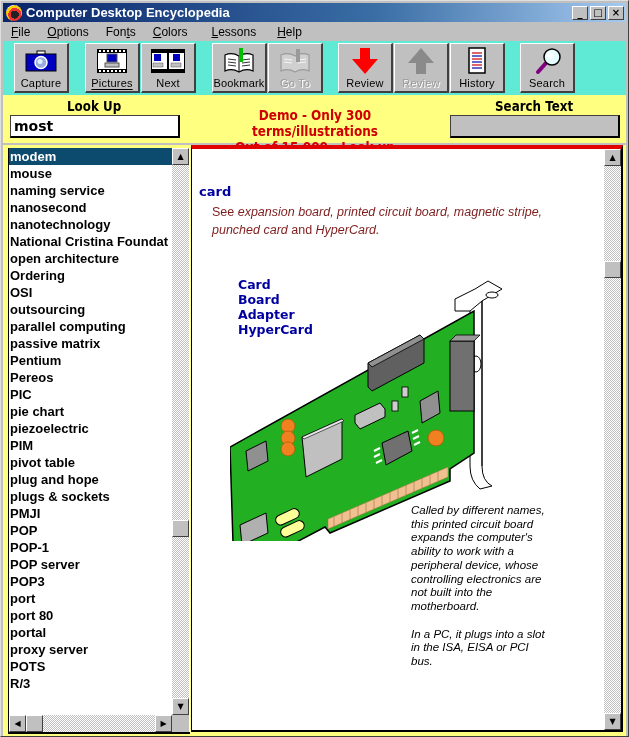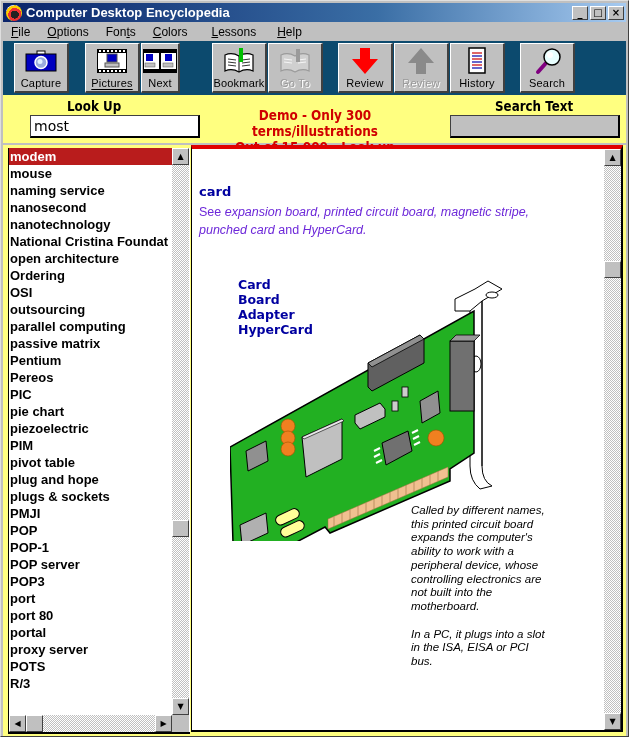--- a/index.html
+++ b/index.html
@@ -18,63 +18,63 @@
   .win-btns { display: flex; margin-right: 2px; }
   .win-btn { width: 16px; height: 14px; background: #c0c0c0; margin-left: 2px;
     border-top: 1px solid #fff; border-left: 1px solid #fff; border-right: 1px solid #404040; border-bottom: 1px solid #404040;
     color: #000; font-size: 10px; font-weight: bold; line-height: 11px; text-align: center; font-family: "DejaVu Sans", sans-serif; }
   .win-btns .win-btn:first-child { margin-left: 0; }
 
   .menubar { position: absolute; left: 2px; top: 22px; height: 18px; display: flex; align-items: center; font-size: 12px; }
   .menu-item { padding: 0 9px 0 8px; color: #000; }
   .menu-item u { text-decoration: underline; }
 
-  .toolbar { position: absolute; left: 2px; top: 40px; width: 623px; height: 54px; background: #0c4a6e; }
+  .toolbar { position: absolute; left: 2px; top: 40px; width: 623px; height: 54px; background: #5eead4; }
   .tb-btn { position: absolute; top: 2px; height: 50px; background: #c0c0c0;
     border-top: 1px solid #fff; border-left: 1px solid #fff; border-right: 2px solid #404040; border-bottom: 2px solid #404040;
     display: flex; flex-direction: column; align-items: center; justify-content: flex-end; }
   .tb-btn .lbl { font-size: 11px; margin-bottom: 2px; color: #000; letter-spacing: 0.2px; }
   .tb-btn.disabled .lbl { color: #9a9a9a; text-shadow: 1px 1px 0 #fff; }
   .tb-btn .ico { position: absolute; top: 3px; left: 50%; transform: translateX(-50%); width: 36px; height: 28px; }
 
   .lookup-area { position: absolute; left: 2px; top: 94px; width: 623px; height: 48px; background: #ffff80; }
   .lookup-label { position: absolute; left: 64px; top: 3px; font-size: 14px; font-weight: bold; color: #000; font-family: "DejaVu Sans", sans-serif; transform: scaleX(0.85); transform-origin: left; }
   .lookup-input { position: absolute; left: 7px; top: 20px; width: 170px; height: 23px; background: #fff;
     border-top: 1px solid #404040; border-left: 1px solid #404040; border-right: 2px solid #000; border-bottom: 2px solid #000;
-    font-size: 14px; font-weight: normal; padding: 2px 3px; font-family: "DejaVu Sans", sans-serif; margin-left: 20px; }
+    font-size: 14px; font-weight: bold; padding: 2px 3px; font-family: "DejaVu Sans", sans-serif; }
   .demo-msg { position: absolute; left: 186px; top: 12px; width: 252px; text-align: center; color: #d00000;
     font-size: 14px; font-weight: bold; line-height: 16px; font-family: "DejaVu Sans", sans-serif; transform: scaleX(0.86); transform-origin: center; }
   .search-label { position: absolute; left: 492px; top: 3px; font-size: 14px; font-weight: bold; color: #000; font-family: "DejaVu Sans", sans-serif; transform: scaleX(0.85); transform-origin: left; }
   .search-input { position: absolute; left: 447px; top: 20px; width: 170px; height: 23px; background: #c0c0c0;
     border-top: 1px solid #404040; border-left: 1px solid #404040; border-right: 2px solid #000; border-bottom: 2px solid #000; }
 
   .list-frame { position: absolute; left: 2px; top: 144px; width: 188px; height: 591px; background: #ffff80; }
   .list { position: absolute; left: 5px; top: 3px; width: 182px; height: 586px; background: #fff;
     border-left: 1px solid #000; border-bottom: 2px solid #000; overflow: hidden; }
   .list-items { position: absolute; left: 0; top: 0; width: 164px; }
   .list-item { height: 17px; line-height: 17px; font-weight: bold; font-size: 13px; padding-left: 1px; white-space: nowrap; overflow: hidden;
     font-family: "Liberation Sans", sans-serif; color: #000; }
-  .list-item.selected { background: #b91c1c; color: #fff; }
+  .list-item.selected { background: #0c4a6e; color: #fff; }
 
   .vscroll { position: absolute; top: 0; width: 17px; background-color: #e0e0e0;
     background-image: repeating-conic-gradient(#c0c0c0 0% 25%, #fff 0% 50%); background-size: 2px 2px; }
   .sb-btn { width: 17px; height: 17px; background: #c0c0c0;
     border-top: 1px solid #fff; border-left: 1px solid #fff; border-right: 1px solid #404040; border-bottom: 1px solid #404040;
     font-size: 8px; line-height: 15px; text-align: center; color: #000; position: absolute; font-family: "DejaVu Sans", sans-serif; }
   .sb-thumb { position: absolute; width: 17px; height: 17px; background: #c0c0c0;
     border-top: 1px solid #fff; border-left: 1px solid #fff; border-right: 1px solid #404040; border-bottom: 1px solid #404040; }
   .hscroll { position: absolute; height: 17px; background-color: #e0e0e0;
     background-image: repeating-conic-gradient(#c0c0c0 0% 25%, #fff 0% 50%); background-size: 2px 2px; }
   .corner { position: absolute; width: 17px; height: 17px; background: #c0c0c0; }
 
   .content-frame { position: absolute; left: 190px; top: 144px; width: 435px; height: 591px; background: #ffff80; }
   .content { position: absolute; left: 0; top: 0; width: 432px; height: 587px; background: #fff;
     border-top: 4px solid #e00000; border-left: 1px solid #000; border-bottom: 2px solid #000; border-right: 2px solid #000; overflow: hidden; }
   .term { position: absolute; left: 7px; top: 35px; font-size: 13px; font-weight: bold; color: #0000a0; font-family: "DejaVu Sans", sans-serif; }
-  .def { position: absolute; left: 7px; top: 54px; width: 380px; font-size: 12.5px; line-height: 18px; color: #6d28d9; font-family: "Liberation Sans", sans-serif; }
+  .def { position: absolute; left: 20px; top: 54px; width: 380px; font-size: 12.5px; line-height: 18px; color: #7f1d1d; font-family: "Liberation Sans", sans-serif; }
   .def i { font-style: italic; }
   .synonyms { position: absolute; left: 46px; top: 128px; font-size: 12.5px; font-weight: bold; color: #0000a0; line-height: 15px; font-family: "DejaVu Sans", sans-serif; }
   .caption { position: absolute; left: 219px; top: 355px; width: 140px; font-size: 11.5px; line-height: 13.7px; color: #000; font-family: "Liberation Sans", sans-serif; font-style: italic; }
   .caption p + p { margin-top: 14px; }
   .illustration { position: absolute; left: 38px; top: 122px; width: 325px; height: 270px; }
 </style>
 </head>
 <body>
 
 <div class="window">
@@ -129,21 +129,21 @@
             <rect x="25" y="23" width="2" height="2"></rect>
             <rect x="29" y="23" width="2" height="2"></rect>
           </g>
         <rect x="4" y="6" width="28" height="16" fill="#fff"></rect>
         <rect x="13" y="7" width="10" height="8" fill="#0000c0" stroke="#555"></rect>
         <rect x="11" y="16" width="14" height="4" fill="#c0c0c0" stroke="#555"></rect>
       </svg>
       <span class="lbl" style="text-decoration:underline;text-decoration-thickness:1px;text-underline-offset:2px">Pictures</span>
     </div>
 
-    <div class="tb-btn" style="left:138px;width:39px">
+    <div class="tb-btn" style="left:138px;width:55px">
       <svg class="ico" viewBox="0 0 36 28">
         <rect x="1" y="2" width="34" height="24" fill="#000"></rect>
         <rect x="2" y="6" width="15" height="16" fill="#fff"></rect>
         <rect x="19" y="6" width="15" height="16" fill="#fff"></rect>
         <rect x="4" y="7" width="7" height="7" fill="#0000c0"></rect>
         <rect x="3" y="16" width="10" height="4" fill="#c0c0c0" stroke="#555" stroke-width="0.5"></rect>
         <rect x="23" y="7" width="7" height="7" fill="#0000c0"></rect>
         <rect x="21" y="16" width="10" height="4" fill="#c0c0c0" stroke="#555" stroke-width="0.5"></rect>
       </svg>
       <span class="lbl">Next</span>

